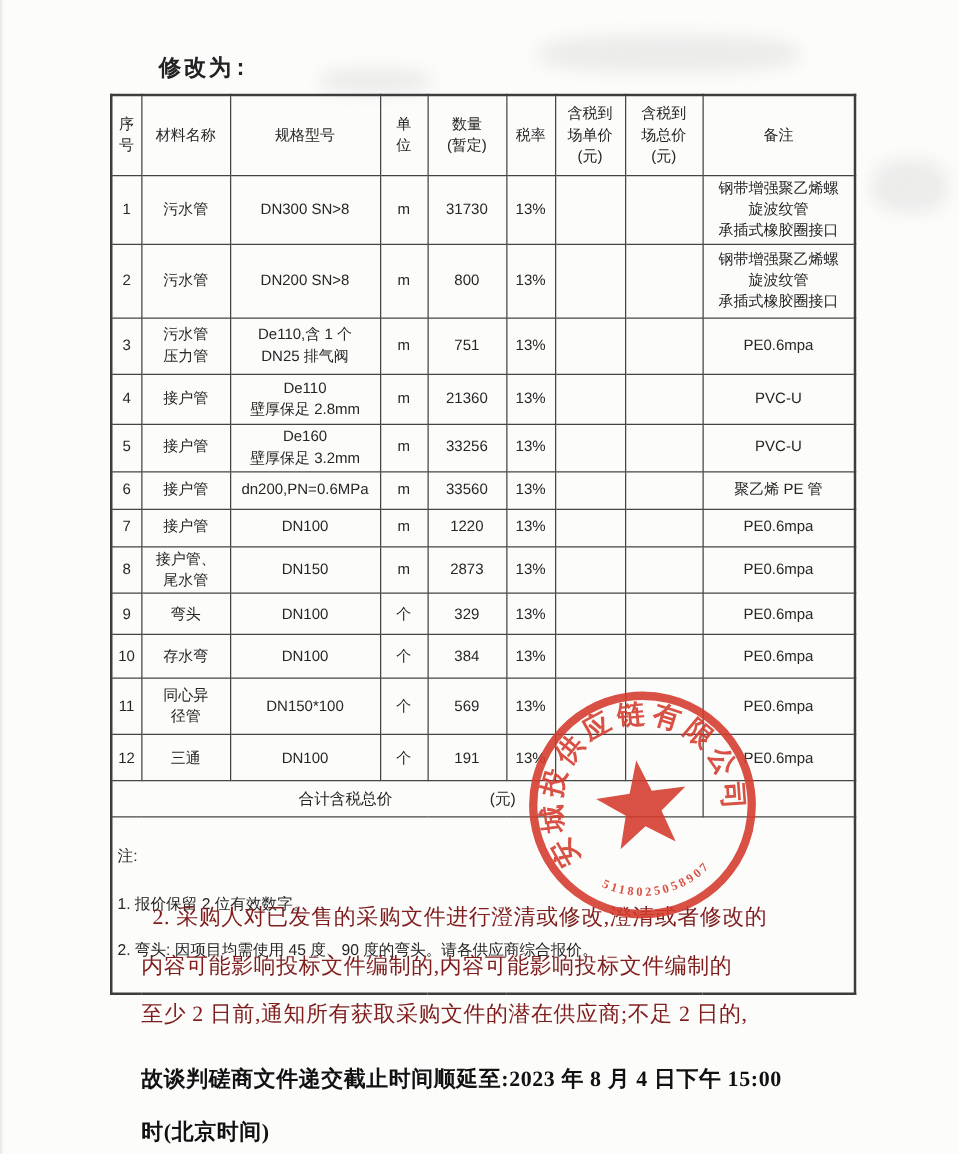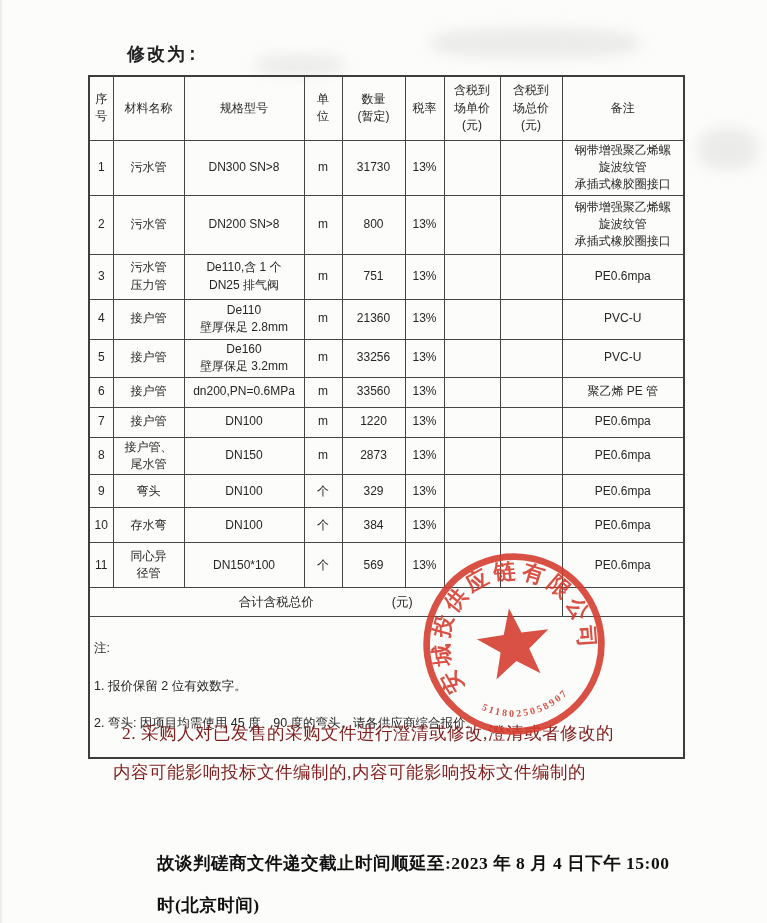--- a/index.html
+++ b/index.html
@@ -49,21 +49,21 @@
     font-family:"Liberation Serif","DejaVu Serif",serif;
     font-size:17.5px;line-height:39px;color:#7f1d1d;letter-spacing:.5px;
   }
   .bodytext .p-line{white-space:nowrap;}
   .bodytext .p-line:first-child{padding-left:9px;}
   .deadline{
     position:absolute;left:113px;top:842px;width:600px;
     font-family:"Liberation Serif","DejaVu Serif",serif;
     font-size:17.5px;line-height:42px;color:#111;font-weight:bold;letter-spacing:.5px;
   }
-  .deadline .p-line{white-space:nowrap;margin-left:44px;}
+  .deadline .p-line{white-space:nowrap;}
 
   .stamp{
     position:absolute;left:419px;top:549px;width:190px;height:190px;
     transform:rotate(-8deg);opacity:.88;pointer-events:none;
   }
   .stamp text{font-family:"Liberation Serif","DejaVu Serif",serif;font-weight:bold;}
 </style>
 </head>
 <body>
 
@@ -231,39 +231,51 @@
         <td>同心异
 径管</td>
         <td>DN150*100</td>
         <td>个</td>
         <td class="qty-low">569</td>
         <td>13%</td>
         <td></td>
         <td></td>
         <td>PE0.6mpa</td>
       </tr>
+      <tr style="height: 37px;">
+        <td>12</td>
+        <td>三通</td>
+        <td>DN100</td>
+        <td>个</td>
+        <td class="qty-low">191</td>
+        <td>13%</td>
+        <td></td>
+        <td></td>
+        <td>PE0.6mpa</td>
+      </tr>
     </tbody>
   <tbody>
     <tr class="total-row">
       <td colspan="8"><span>合计含税总价</span><span class="total-gap"></span><span>(元)</span></td>
       <td></td>
     </tr>
     <tr class="notes-row">
       <td colspan="9">
         <div class="note-line">注:</div>
         <div class="note-line">1. 报价保留 2 位有效数字。</div>
         <div class="note-line">2. 弯头: 因项目均需使用 45 度、90 度的弯头。请各供应商综合报价。</div>
       </td>
     </tr>
   </tbody>
 </table>
 
 <div class="bodytext">
   <div class="p-line">2. 采购人对已发售的采购文件进行澄清或修改,澄清或者修改的</div>
   <div class="p-line">内容可能影响投标文件编制的,内容可能影响投标文件编制的</div>
+  <div class="p-line">至少 2 日前,通知所有获取采购文件的潜在供应商;不足 2 日的,</div>
 </div>
 
 <div class="deadline">
   <div class="p-line">故谈判磋商文件递交截止时间顺延至:2023 年 8 月 4 日下午 15:00</div>
   <div class="p-line">时(北京时间)</div>
 </div>
 
 <svg class="stamp" viewBox="0 0 200 200">
   <defs>
     <path id="arcTop" d="M 43.5 139.5 A 69 69 0 1 1 156.5 139.5" fill="none"></path>

